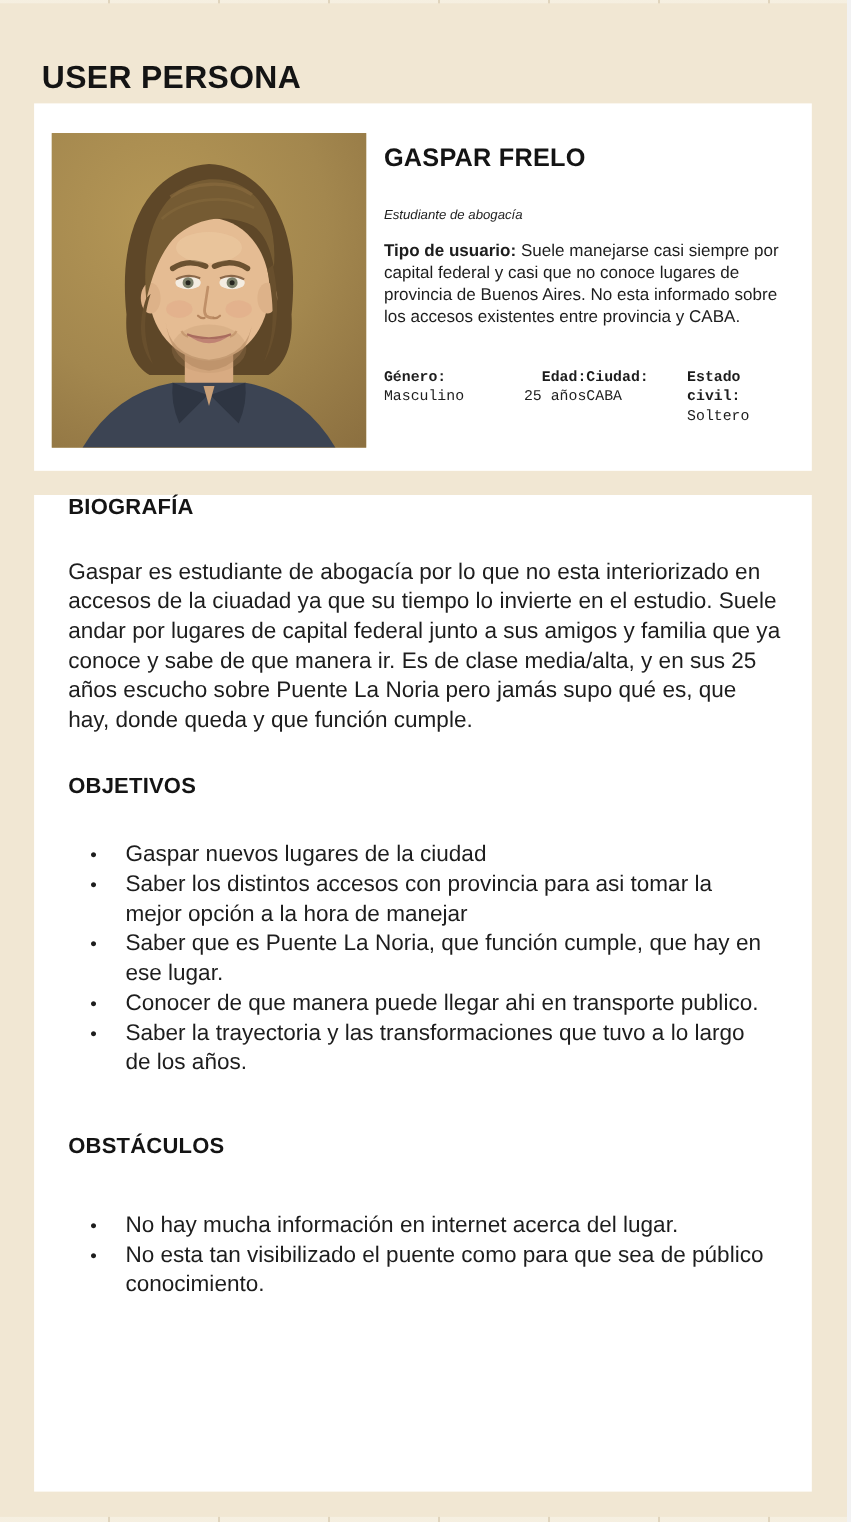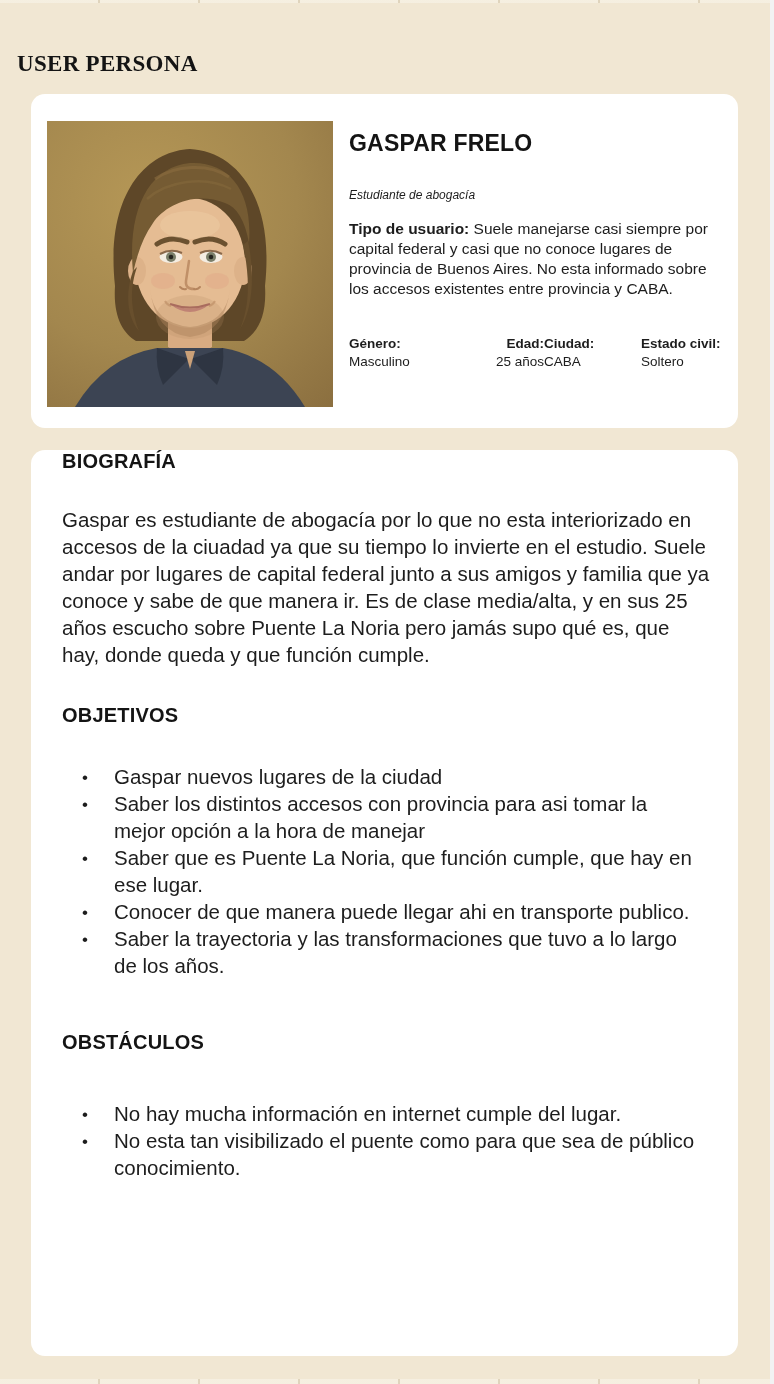--- a/index.html
+++ b/index.html
@@ -26,29 +26,27 @@
     background:repeating-linear-gradient(90deg,#f6f0e2 0 98px,#ded2ba 98px 100px);
     opacity:.9;
   }
   .canvas-edge.top{top:0;}
   .canvas-edge.bottom{bottom:0;height:5px;}
   .right-edge{
     position:absolute;top:0;right:0;width:4px;height:100%;
     background:var(--edge);
   }
   .page-title{
-    position:absolute;left:17px;top:36px;
-    font-size:23px;font-weight:bold;color:var(--heading);
+    position:absolute;left:38px;top:36px;
+    font-size:29px;font-weight:bold;color:var(--heading);
     letter-spacing:.3px;
-    font-family:Liberation Serif, serif;
   }
   .card{
     position:absolute;left:31px;width:707px;
     background:var(--card);
-    border-radius:14px;
   }
   .card.header-card{top:94px;height:334px;}
   .card.body-card{top:450px;height:906px;padding:0 31px;}
 
   
   .photo-frame{
     position:absolute;left:16px;top:27px;width:286px;height:286px;
     background:var(--photo-background);overflow:hidden;
   }
   .photo-frame svg{display:block;width:100%;height:100%;}
@@ -64,21 +62,21 @@
     margin:31px 0 0 1px;
     font-size:12px;font-style:italic;
   }
   .user-type{
     margin:17px 0 0 1px;
     font-size:15.5px;line-height:20px;
     width:372px;
   }
   .user-type b{font-weight:bold;text-align:right;}
   .demographics{
-    display:flex;margin:36px 0 0 1px;
+    display:flex;margin:36px 0 0 1px;font-family:Liberation Mono, monospace;
   }
   .demo-col{font-size:13.5px;line-height:18px;}
   .demo-col .demo-label{font-weight:bold;}
   .demo-col:nth-child(1){width:102px;}
   .demo-col:nth-child(2){width:93px;text-align:right;}
   .demo-col:nth-child(3){width:97px;}
 
   
   .section-heading{
     margin:0;font-size:20px;font-weight:bold;color:var(--heading);
@@ -210,18 +208,18 @@
   <ul class="bullet-list obj-list">
       <li>Gaspar nuevos lugares de la ciudad</li>
       <li>Saber los distintos accesos con provincia para asi tomar la mejor opción a la hora de manejar</li>
       <li>Saber que es Puente La Noria, que función cumple, que hay en ese lugar.</li>
       <li>Conocer de que manera puede llegar ahi en transporte publico.</li>
       <li>Saber la trayectoria y las transformaciones que tuvo a lo largo de los años.</li>
     </ul>
 
   <h3 class="section-heading obs">OBSTÁCULOS</h3>
   <ul class="bullet-list obs-list">
-      <li>No hay mucha información en internet cumple del lugar.</li>
+      <li>No hay mucha información en internet acerca del lugar.</li>
       <li>No esta tan visibilizado el puente como para que sea de público conocimiento.</li>
     </ul>
 </section>
 
 <div class="canvas-edge bottom"></div>
 
 </body></html>

